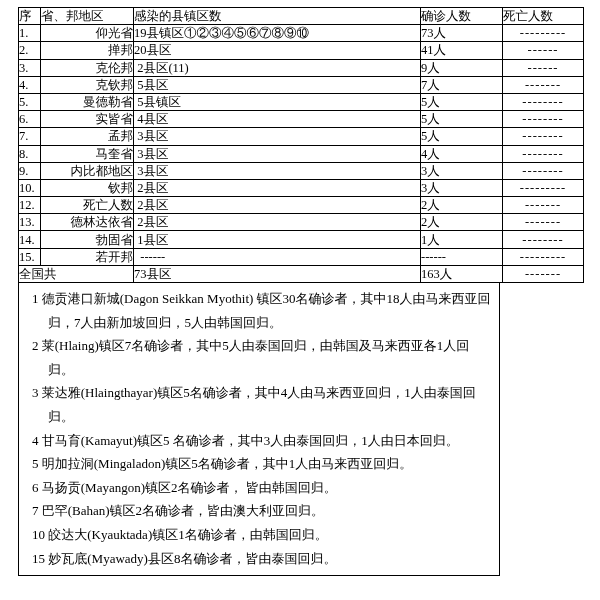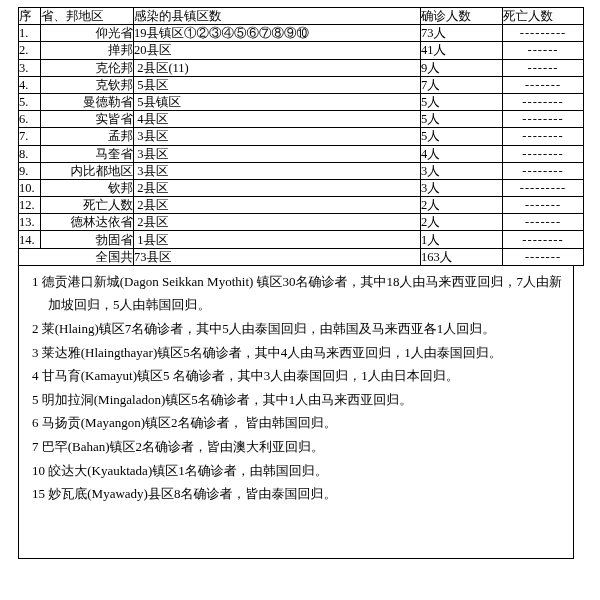--- a/index.html
+++ b/index.html
@@ -15,23 +15,23 @@
     border:1px solid #000;font-weight:normal;font-size:12.5px;
     padding:0;height:16.2px;vertical-align:middle;overflow:hidden;
     line-height:16px;
   }
   th.hdr{text-align:left;padding-left:4px;}
   td.c-no{text-align:left;padding-left:2px;}
   td.c-region{text-align:right;padding-left:4px;}
   td.c-infected{text-align:left;padding-left:4px;white-space:pre;}
   td.c-confirmed{text-align:left;}
   td.c-deaths{text-align:center;letter-spacing:1px;}
-  td.c-total-label{text-align:right;padding-left:25px;}
+  td.c-total-label{text-align:left;padding-left:25px;}
   .fnbox{
-    box-sizing:border-box;width:556px;height:293px;margin-left:18px;
+    box-sizing:border-box;width:482px;height:293px;margin-left:18px;
     border:1px solid #000;border-top:none;
     padding:4px 8px 0 13px;overflow:hidden;
   }
   .fn{
     font-size:13px;line-height:23.6px;
     padding-left:16px;text-indent:-16px;
   }
 </style>
 </head>
 <body>
@@ -141,20 +141,27 @@
         <td class="c-deaths">-------</td>
       </tr>
       <tr>
         <td class="c-no">14.</td>
         <td class="c-region">勃固省</td>
         <td class="c-infected"> 1县区</td>
         <td class="c-confirmed">1人</td>
         <td class="c-deaths">--------</td>
       </tr>
       <tr>
+        <td class="c-no">15.</td>
+        <td class="c-region">若开邦</td>
+        <td class="c-infected">  ------</td>
+        <td class="c-confirmed">------</td>
+        <td class="c-deaths">---------</td>
+      </tr>
+      <tr>
         <td class="c-total-label" colspan="2">全国共</td>
         <td class="c-infected">73县区</td>
         <td class="c-confirmed">163人</td>
         <td class="c-deaths">-------</td>
       </tr>
     </tbody>
   </table>
 
   <div class="fnbox">
     <div class="fn">1 德贡港口新城(Dagon Seikkan Myothit) 镇区30名确诊者，其中18人由马来西亚回归，7人由新加坡回归，5人由韩国回归。</div>

